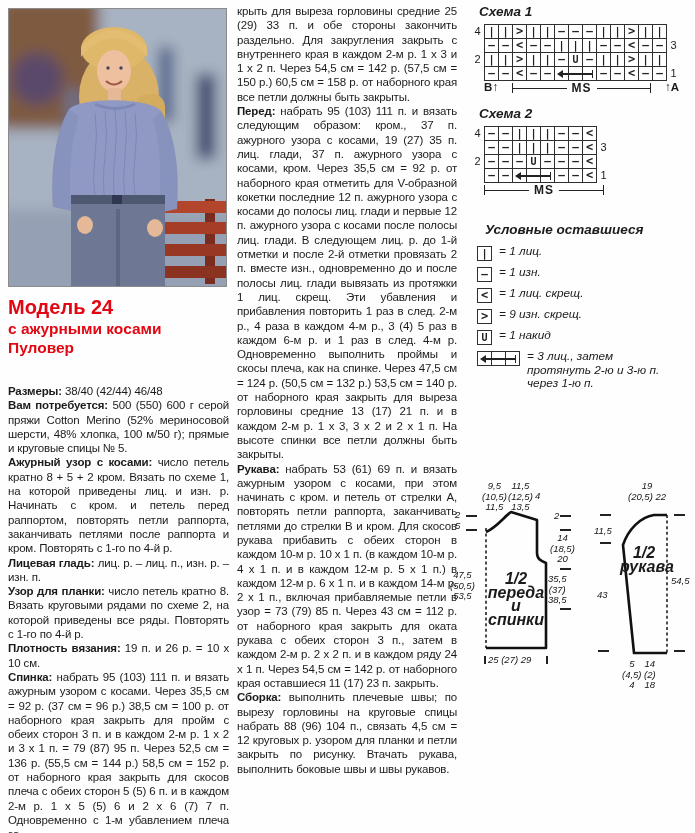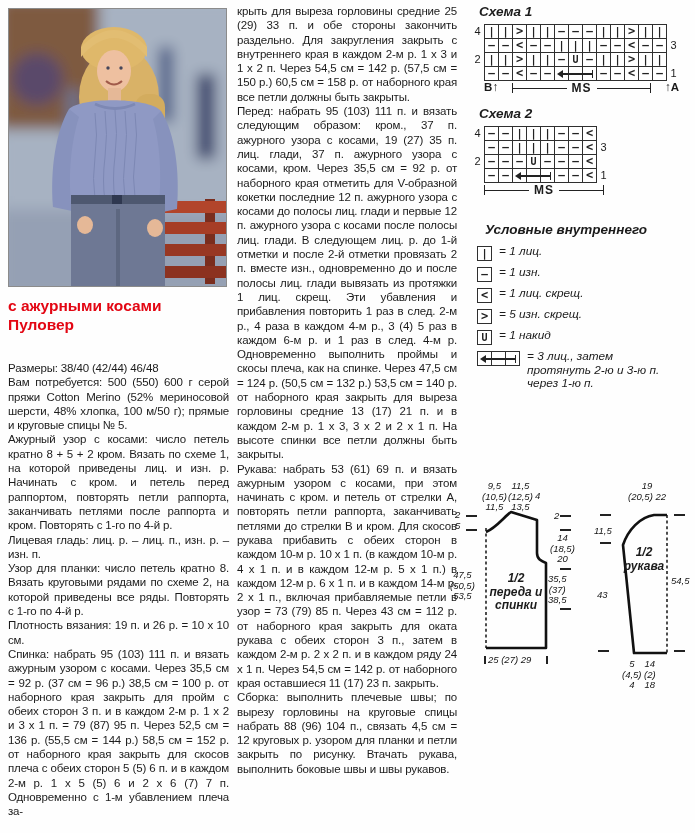--- a/index.html
+++ b/index.html
@@ -11,21 +11,21 @@
          background:#a7b2c2;overflow:hidden;}
   .photo svg{display:block}
 
   
   .col1{position:absolute;left:8px;top:296px;width:221px;}
   .t-model{margin:0;font-size:20px;line-height:23px;font-weight:bold;color:#e30613;}
   .t-sub{margin:0;font-size:15.5px;line-height:19px;font-weight:bold;color:#e30613;}
   .paras{margin-top:27px;}
   .paras p, .col2 p{margin:0;font-size:11.5px;line-height:14.3px;text-align:justify;
     letter-spacing:-0.15px;}
-  .paras p b, .col2 p b{font-weight:normal;}
+  .paras p b, .col2 p b{font-weight:bold;}
 
   
   .col2{position:absolute;left:237px;top:4px;width:220px;}
 
   
   .col3{position:absolute;left:471px;top:4px;width:224px;}
   .schema-title{margin:0 0 5px 8px;font-style:italic;font-weight:bold;font-size:13.5px;}
   .schema2-block{margin-top:12px;}
   .legend-block{margin-top:27px;}
   .legend-title{margin:0 0 8px 14px;font-style:italic;font-weight:bold;font-size:13.5px;}
@@ -60,21 +60,21 @@
   .u2 .bracket{margin-top:2px;}
 
   .legend-items{margin-left:6px;}
   .lrow{display:flex;align-items:flex-start;margin:0 0 5px 0;}
   .lrow .symwrap{flex:0 0 auto;display:flex;margin-right:7px;margin-top:1px;}
   .lrow .ltext{font-style:italic;font-size:11.8px;line-height:13.5px;max-width:150px;}
 
   
   .diagrams{position:absolute;left:442px;top:478px;width:253px;height:225px;}
   .m{position:absolute;font-size:9.5px;line-height:10.5px;text-align:center;white-space:nowrap;color:#141414;font-style:italic;}
-  .plabel{position:absolute;font-style:italic;font-weight:bold;font-size:12px;line-height:13.5px;text-align:center;}
+  .plabel{position:absolute;font-style:italic;font-weight:bold;font-size:16px;line-height:13.5px;text-align:center;}
   .tick{position:absolute;height:1.5px;width:11px;background:#222;}
   .vtick{position:absolute;width:1.5px;height:8px;background:#222;}
   .dsvg{position:absolute;}
 </style>
 </head>
 <body>
 
 <div class="page">
 
   <div class="photo">
@@ -120,20 +120,21 @@
         <rect x="62" y="186" width="94" height="9" fill="#4e5870"></rect>
         <rect x="103" y="186" width="10" height="9" fill="#2f3850"></rect>
         <rect x="107" y="200" width="4" height="77" fill="#5d6780"></rect>
         <ellipse cx="76" cy="216" rx="8" ry="9" fill="#e5b897"></ellipse>
         <ellipse cx="146" cy="219" rx="8" ry="9" fill="#e5b897"></ellipse>
       </g>
     </svg>
   </div>
 
   <div class="col1">
+    <h1 class="t-model">Модель 24</h1>
     <h2 class="t-sub">с ажурными косами</h2>
     <h2 class="t-sub">Пуловер</h2>
     <div class="paras">
         <p><b>Размеры: </b>38/40 (42/44) 46/48</p>
         <p><b>Вам потребуется: </b>500 (550) 600 г серой пряжи Cotton Merino (52% мериносовой шерсти, 48% хлопка, 100 м/50 г); прямые и круговые спицы № 5.</p>
         <p><b>Ажурный узор с косами: </b>число петель кратно 8 + 5 + 2 кром. Вязать по схеме 1, на которой приведены лиц. и изн. р. Начинать с кром. и петель перед раппортом, повторять петли раппорта, заканчивать петлями после раппорта и кром. Повторять с 1-го по 4-й р.</p>
         <p><b>Лицевая гладь: </b>лиц. р. – лиц. п., изн. р. – изн. п.</p>
         <p><b>Узор для планки: </b>число петель кратно 8. Вязать круговыми рядами по схеме 2, на которой приведены все ряды. Повторять с 1-го по 4-й р.</p>
         <p><b>Плотность вязания: </b>19 п. и 26 р. = 10 х 10 см.</p>
         <p><b>Спинка: </b>набрать 95 (103) 111 п. и вязать ажурным узором с косами. Через 35,5 см = 92 р. (37 см = 96 р.) 38,5 см = 100 р. от наборного края закрыть для пройм с обеих сторон 3 п. и в каждом 2-м р. 1 х 2 и 3 х 1 п. = 79 (87) 95 п. Через 52,5 см = 136 р. (55,5 см = 144 р.) 58,5 см = 152 р. от наборного края закрыть для скосов плеча с обеих сторон 5 (5) 6 п. и в каждом 2-м р. 1 х 5 (5) 6 и 2 х 6 (7) 7 п. Одновременно с 1-м убавлением плеча за-</p>
@@ -291,21 +292,21 @@
       <div class="under u2">
         <div class="bracket">
             <i></i>
             <span>MS</span>
             <i></i>
           </div>
       </div>
     </div>
 
     <div class="legend-block">
-      <h3 class="legend-title">Условные внутреннего</h3>
+      <h3 class="legend-title">Условные оставшиеся</h3>
       <div class="legend-items">
           <div class="lrow">
             <span class="symwrap">
               <span class="cellx cell sym-k">|</span>
             </span>
             <span class="ltext">= 1 лиц.</span>
           </div>
           <div class="lrow">
             <span class="symwrap">
               <span class="cellx cell sym-p">–</span>
@@ -315,21 +316,21 @@
           <div class="lrow">
             <span class="symwrap">
               <span class="cellx cell sym-kx">&lt;</span>
             </span>
             <span class="ltext">= 1 лиц. скрещ.</span>
           </div>
           <div class="lrow">
             <span class="symwrap">
               <span class="cellx cell sym-px">&gt;</span>
             </span>
-            <span class="ltext">= 5 изн. скрещ.</span>
+            <span class="ltext">= 9 изн. скрещ.</span>
           </div>
           <div class="lrow">
             <span class="symwrap">
               <span class="cellx cell sym-yo">U</span>
             </span>
             <span class="ltext">= 1 накид</span>
           </div>
           <div class="lrow">
             <span class="symwrap">
               <span class="cellx c3">

